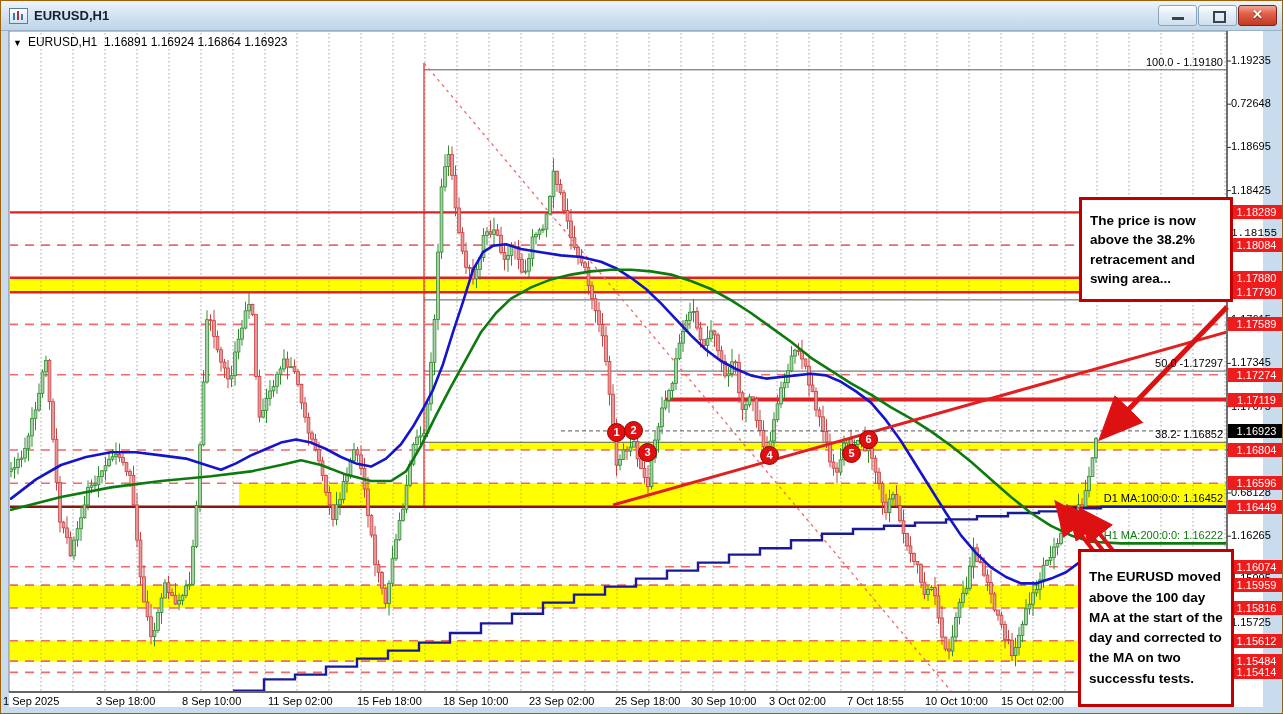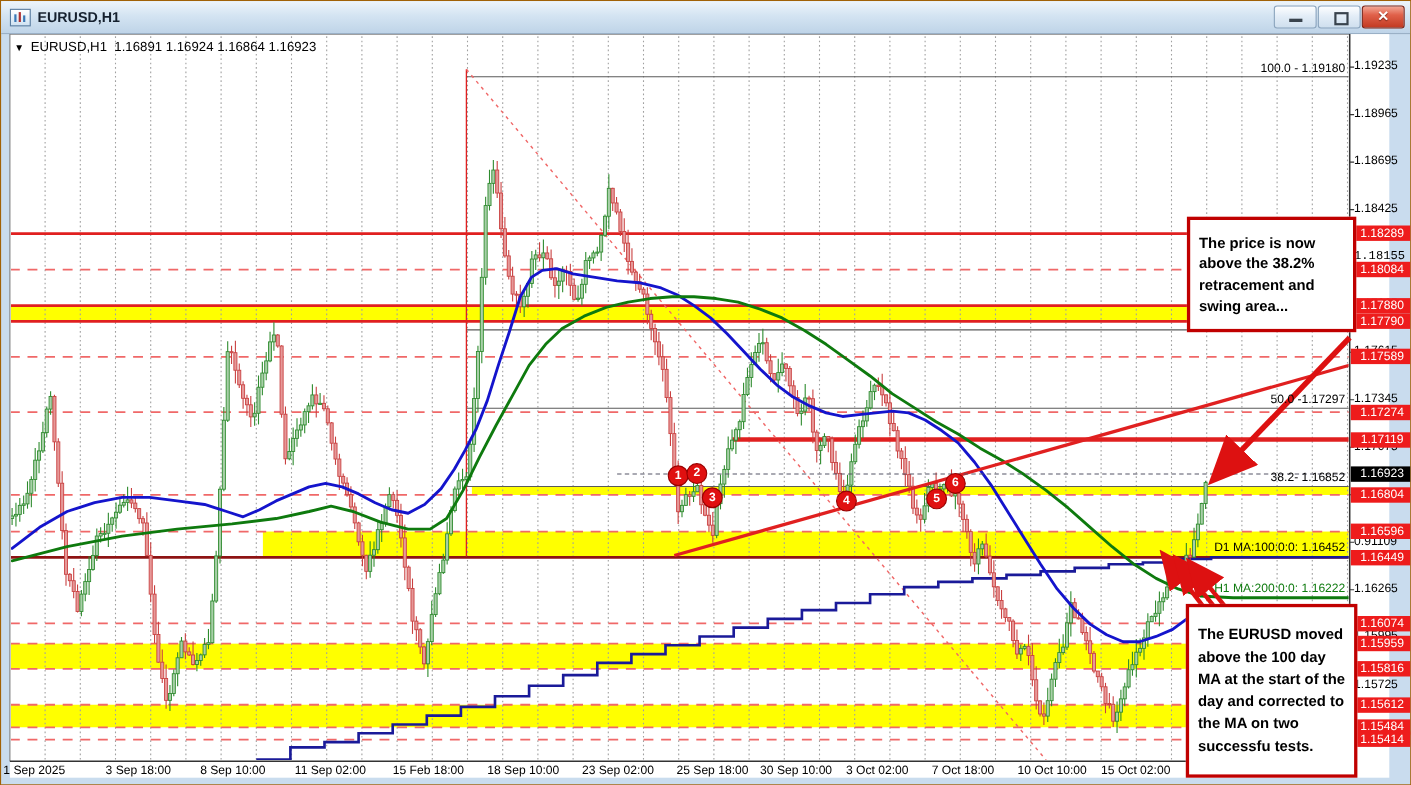--- a/index.html
+++ b/index.html
@@ -800,30 +800,30 @@
         <line x1="1108" y1="527" x2="1070" y2="479" stroke="#dd1111" stroke-width="4" marker-end="url(#ah)"></line>
         <line x1="1118" y1="527" x2="1082" y2="482" stroke="#dd1111" stroke-width="4" marker-end="url(#ah)"></line>
       </svg>
 
     <div id="header-strip" class="ov">
       <span class="dd">▼</span><span>EURUSD,H1</span>&nbsp;&nbsp;<span>1.16891</span>&nbsp;<span>1.16924</span>&nbsp;<span>1.16864</span>&nbsp;<span>1.16923</span>
     </div>
 
     <div id="overlays" class="ov" style="left:0;top:0;width:1283px;height:684px;pointer-events:none;">
         <div class="ov yalabel" style="top: 23px;">1.19235</div>
-        <div class="ov yalabel" style="top: 66.2px;">1.18965</div>
+        <div class="ov yalabel" style="top: 66.2px;">0.72648</div>
         <div class="ov yalabel" style="top: 109.4px;">1.18695</div>
         <div class="ov yalabel" style="top: 152.6px;">1.18425</div>
         <div class="ov yalabel" style="top: 195.8px; font-family: Liberation Mono, monospace;">1.18155</div>
         <div class="ov yalabel" style="top: 239px;">1.17885</div>
         <div class="ov yalabel" style="top: 282.2px;">1.17615</div>
         <div class="ov yalabel" style="top: 325.4px;">1.17345</div>
         <div class="ov yalabel" style="top: 368.6px;">1.17075</div>
         <div class="ov yalabel" style="top: 411.8px;">1.16805</div>
-        <div class="ov yalabel" style="top: 455px;">0.91109</div>
+        <div class="ov yalabel" style="top: 455px;">0.68128</div>
         <div class="ov yalabel" style="top: 498.2px;">1.16265</div>
         <div class="ov yalabel" style="top: 541.4px;">1.15995</div>
         <div class="ov yalabel" style="top: 584.6px;">1.15725</div>
         <div class="ov yalabel" style="top: 627.8px;">1.15455</div>
         <div class="ov ybox" style="top: 174.36px;">1.18289</div>
         <div class="ov ybox" style="top: 207.16px;">1.18084</div>
         <div class="ov ybox" style="top: 239.8px;">1.17880</div>
         <div class="ov ybox" style="top: 254.2px;">1.17790</div>
         <div class="ov ybox" style="top: 286.36px;">1.17589</div>
         <div class="ov ybox" style="top: 336.76px;">1.17274</div>
@@ -852,21 +852,21 @@
         <div class="ov xlabel" style="left: 2px; top: 664px;">1 Sep 2025</div>
         <div class="ov xlabel" style="left: 95px; top: 664px;">3 Sep 18:00</div>
         <div class="ov xlabel" style="left: 181px; top: 664px;">8 Sep 10:00</div>
         <div class="ov xlabel" style="left: 267px; top: 664px;">11 Sep 02:00</div>
         <div class="ov xlabel" style="left: 356px; top: 664px;">15 Feb 18:00</div>
         <div class="ov xlabel" style="left: 442px; top: 664px;">18 Sep 10:00</div>
         <div class="ov xlabel" style="left: 528px; top: 664px;">23 Sep 02:00</div>
         <div class="ov xlabel" style="left: 614px; top: 664px;">25 Sep 18:00</div>
         <div class="ov xlabel" style="left: 690px; top: 664px;">30 Sep 10:00</div>
         <div class="ov xlabel" style="left: 768px; top: 664px;">3 Oct 02:00</div>
-        <div class="ov xlabel" style="left: 846px; top: 664px;">7 Oct 18:00</div>
+        <div class="ov xlabel" style="left: 846px; top: 664px;">7 Oct 18:55</div>
         <div class="ov xlabel" style="left: 924px; top: 664px;">10 Oct 10:00</div>
         <div class="ov xlabel" style="left: 1000px; top: 664px;">15 Oct 02:00</div>
       </div>
 
     <div id="callout-top" class="ov callout">
       <span>The price is now above the 38.2% retracement and swing area...</span>
     </div>
     <div id="callout-bottom" class="ov callout">
       <span>The EURUSD moved above the 100 day MA at the start of the day and corrected to the MA on two successfu tests.</span>
     </div>

